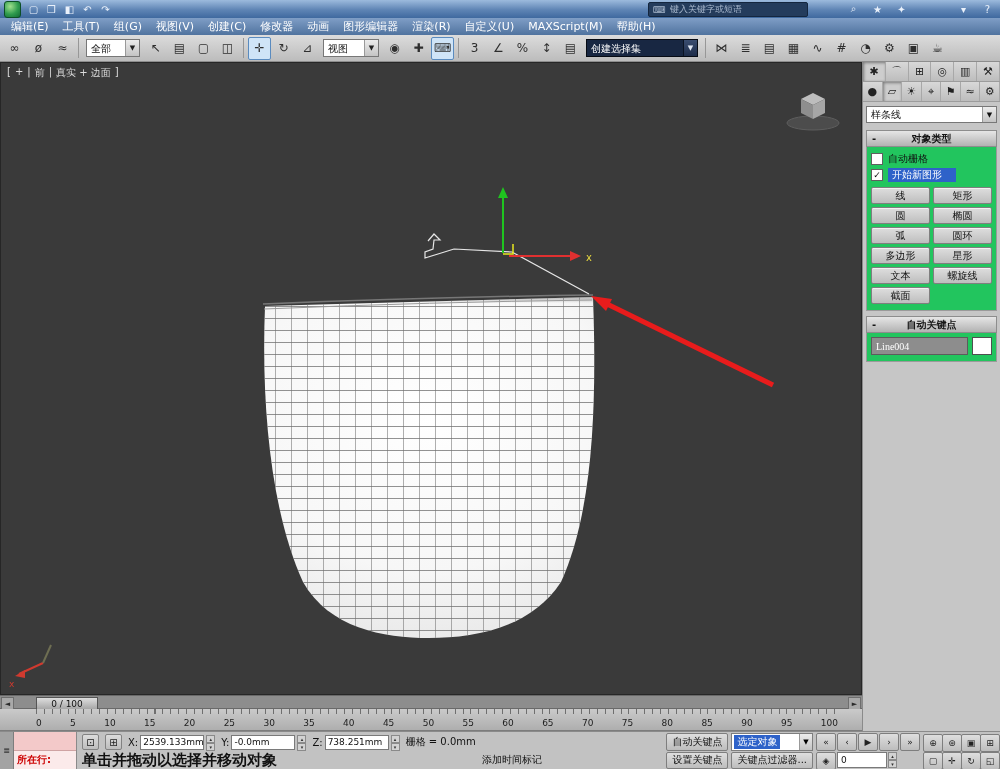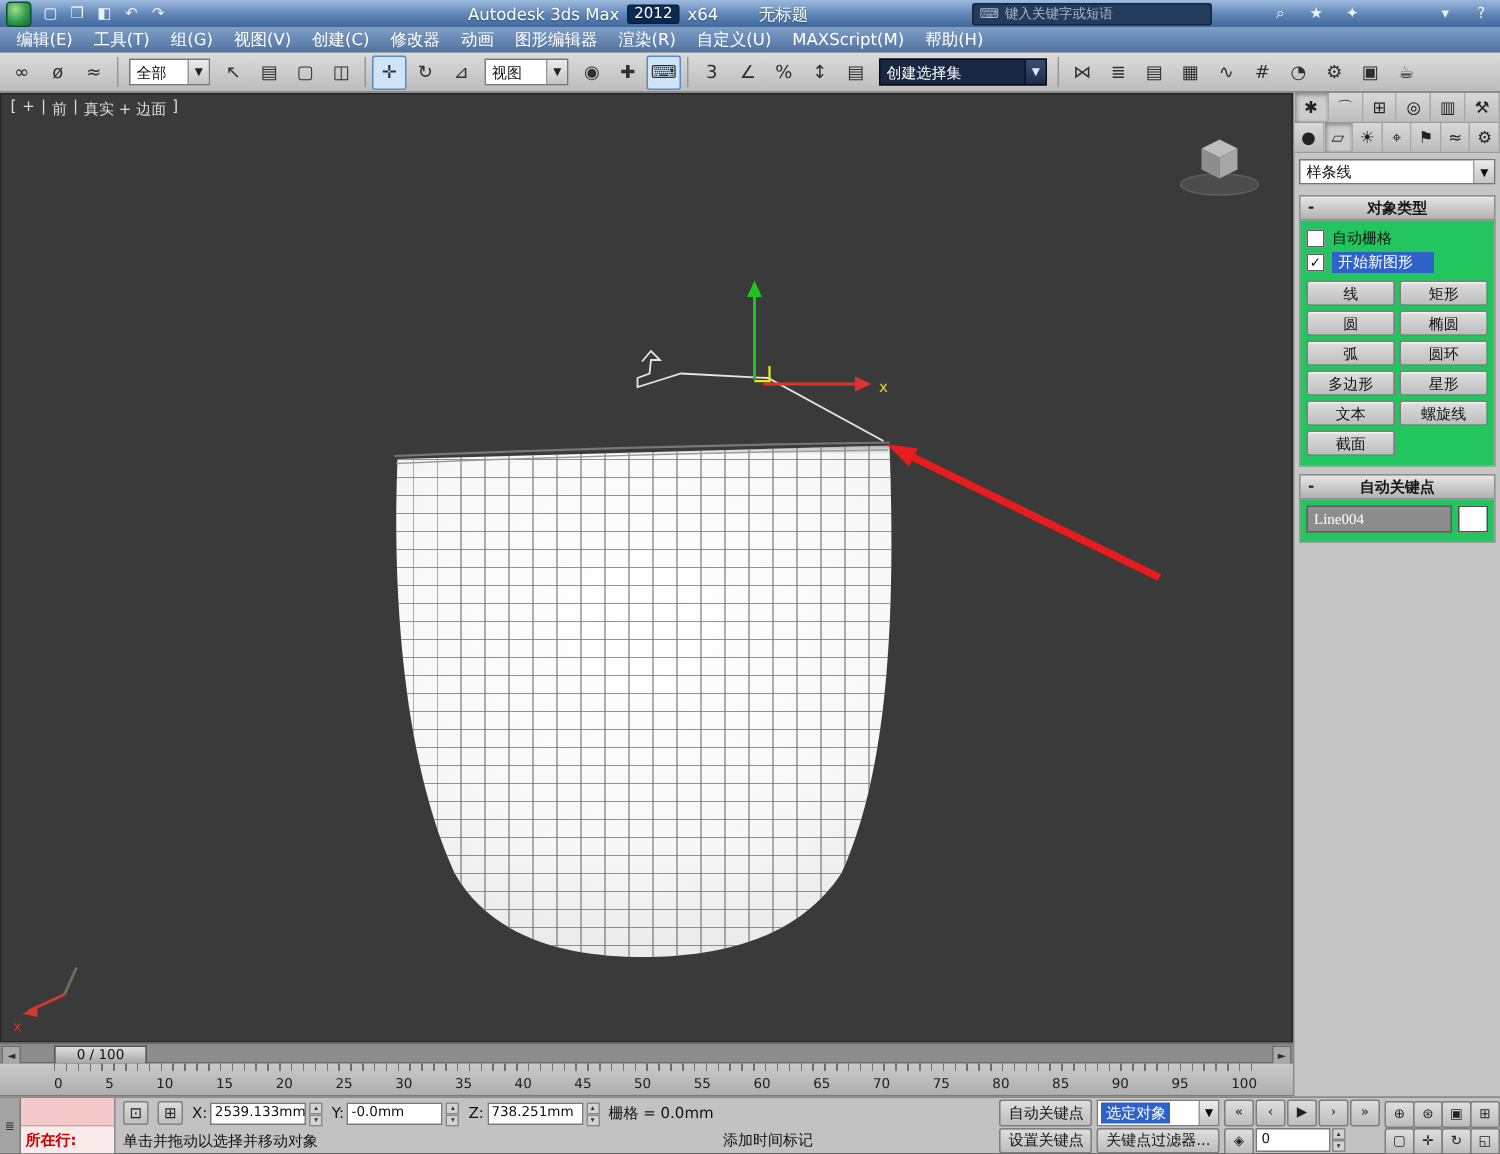--- a/index.html
+++ b/index.html
@@ -128,21 +128,21 @@
   .mini-icon{width:15px;height:14px;display:flex;align-items:center;justify-content:center;font-size:10px;
     background:linear-gradient(#dcdcdc,#bdbdbd);border:1px solid #828282;border-radius:2px;color:#222;}
   .coordfield{display:flex;align-items:center;gap:2px;}
   .cf-label{font-size:10px;}
   .cf-input{width:58px;height:13px;background:#fff;border:1px solid #7a7a7a;font-size:9px;
     display:flex;align-items:center;padding:0 2px;color:#111;}
   .spin{width:9px;height:15px;display:flex;flex-direction:column;}
   .spin span{flex:1;font-size:5px;line-height:6px;background:#d2d2d2;border:1px solid #8a8a8a;
     text-align:center;color:#333;}
   .srow2{position:absolute;left:82px;top:21px;height:15px;display:flex;align-items:center;
-    font-size:10px;color:#111;}
+    font-size:15px;color:#111;font-weight:bold;}
   .prompt-text{width:300px;}
   .time-tag{position:absolute;left:482px;top:21px;font-size:10px;color:#111;}
   .anim{position:absolute;right:2px;top:1px;height:36px;display:flex;gap:3px;align-items:stretch;}
   .acol{display:flex;flex-direction:column;gap:1px;}
   .abtn{height:16px;display:flex;align-items:center;justify-content:center;font-size:10px;
     background:linear-gradient(#dedede,#bdbdbd);border:1px solid #7e7e7e;border-radius:2px;
     padding:0 5px;color:#111;white-space:nowrap;}
   .sel-combo{height:16px;background:#fff;border:1px solid #7e7e7e;display:flex;align-items:center;
     font-size:10px;padding-left:2px;}
   .sel-combo .val{background:#2e62c9;color:#fff;padding:0 3px;}
@@ -166,26 +166,20 @@
   <div class="titlebar">
     <div class="logo"></div>
     <div class="tgroup">
 
     <div class="qa-icon">▢</div>
         <div class="qa-icon">❒</div>
         <div class="qa-icon">◧</div>
         <div class="qa-icon">↶</div>
         <div class="qa-icon">↷</div>
       </div>
-    <div class="tb-title">
-      <span>Autodesk 3ds Max</span>
-      <span class="version-badge">2012</span>
-      <span>x64</span>
-      <span class="tb-doc">无标题</span>
-    </div>
     <div class="search">
       <span>⌨</span>
       <span>键入关键字或短语</span>
     </div>
     <div class="tb-right">
 
     <div class="qa-icon">⌕</div>
         <div class="qa-icon">★</div>
         <div class="qa-icon">✦</div>
         <div class="qa-icon gap">▾</div>

